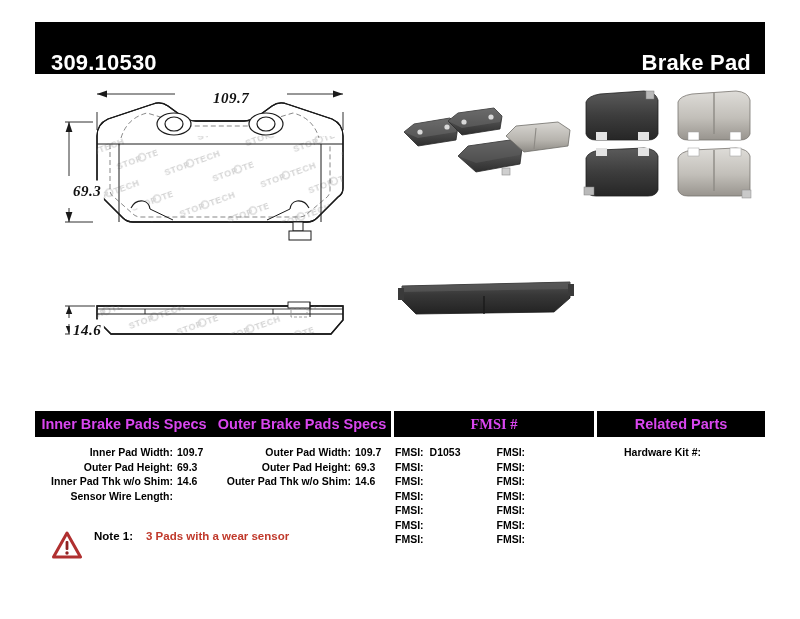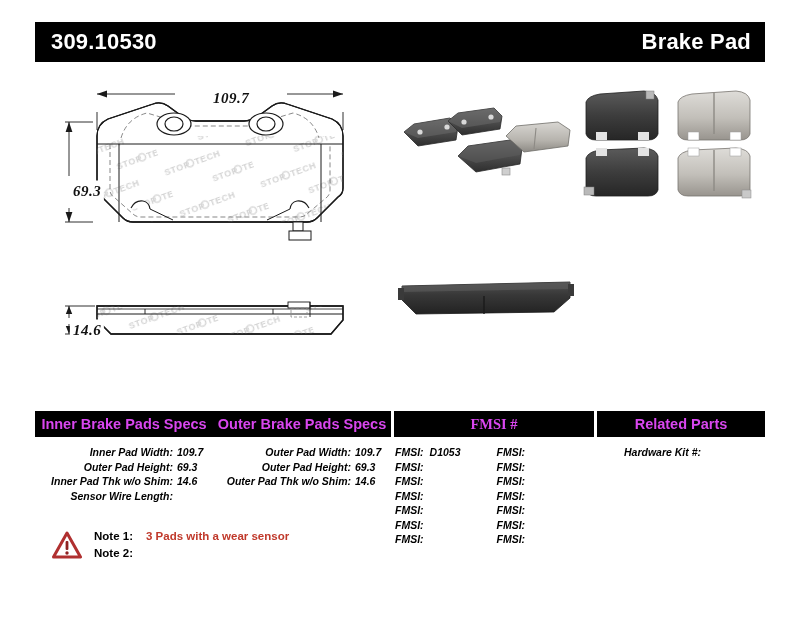--- a/index.html
+++ b/index.html
@@ -15,24 +15,24 @@
     position: relative;
     overflow: hidden;
   }
 
   
   #header-bar {
     position: absolute;
     left: 35px;
     top: 22px;
     width: 730px;
-    height: 40px;
+    height: 52px;
     background: #000000;
     display: flex;
-    align-items: center;
+    align-items: flex-end;
     justify-content: space-between;
     box-sizing: border-box;
     padding: 0 14px 0 16px;
   }
   #header-bar .h-title {
     color: #ffffff;
     font-size: 22px;
     font-weight: bold;
     letter-spacing: 0.2px;
     line-height: 1;
@@ -118,21 +118,20 @@
   .hc-inner { width: 178px; }
   .hc-outer { width: 178px; }
   .hc-fmsi  { width: 200px; font-family: Liberation Serif, serif; }
   .hc-rel   { width: 168px; }
 
   #spec-body {
     display: flex;
     width: 100%;
     padding-top: 8px;
     box-sizing: border-box;
-    font-style: italic;
   }
   .body-col { box-sizing: border-box; }
   .bc-inner { width: 178px; }
   .bc-outer { width: 178px; }
   .bc-fmsi  { width: 203px; display: flex; }
   .bc-rel   { width: 168px; padding-left: 14px; }
 
   .spec-line {
     display: flex;
     font-size: 10.5px;
@@ -464,18 +463,14 @@
   <svg id="warning-icon" viewBox="0 0 30 30">
     <path d="M15 3 L28.5 27 L1.5 27 Z" fill="#ffffff" stroke="#b03030" stroke-width="3" stroke-linejoin="round"></path>
     <rect x="13.6" y="11" width="2.8" height="9" rx="1" fill="#8f2222"></rect>
     <circle cx="15" cy="23" r="1.7" fill="#8f2222"></circle>
   </svg>
   <div id="notes-lines">
       <div class="note-line">
         <span class="n-lbl">Note 1:</span>
         <span class="n-val">3 Pads with a wear sensor</span>
       </div>
-      <div class="note-line">
-        <span class="n-lbl">Note 2:</span>
-        <span class="n-val"></span>
-      </div>
     </div>
 </div>
 
 </body></html>

